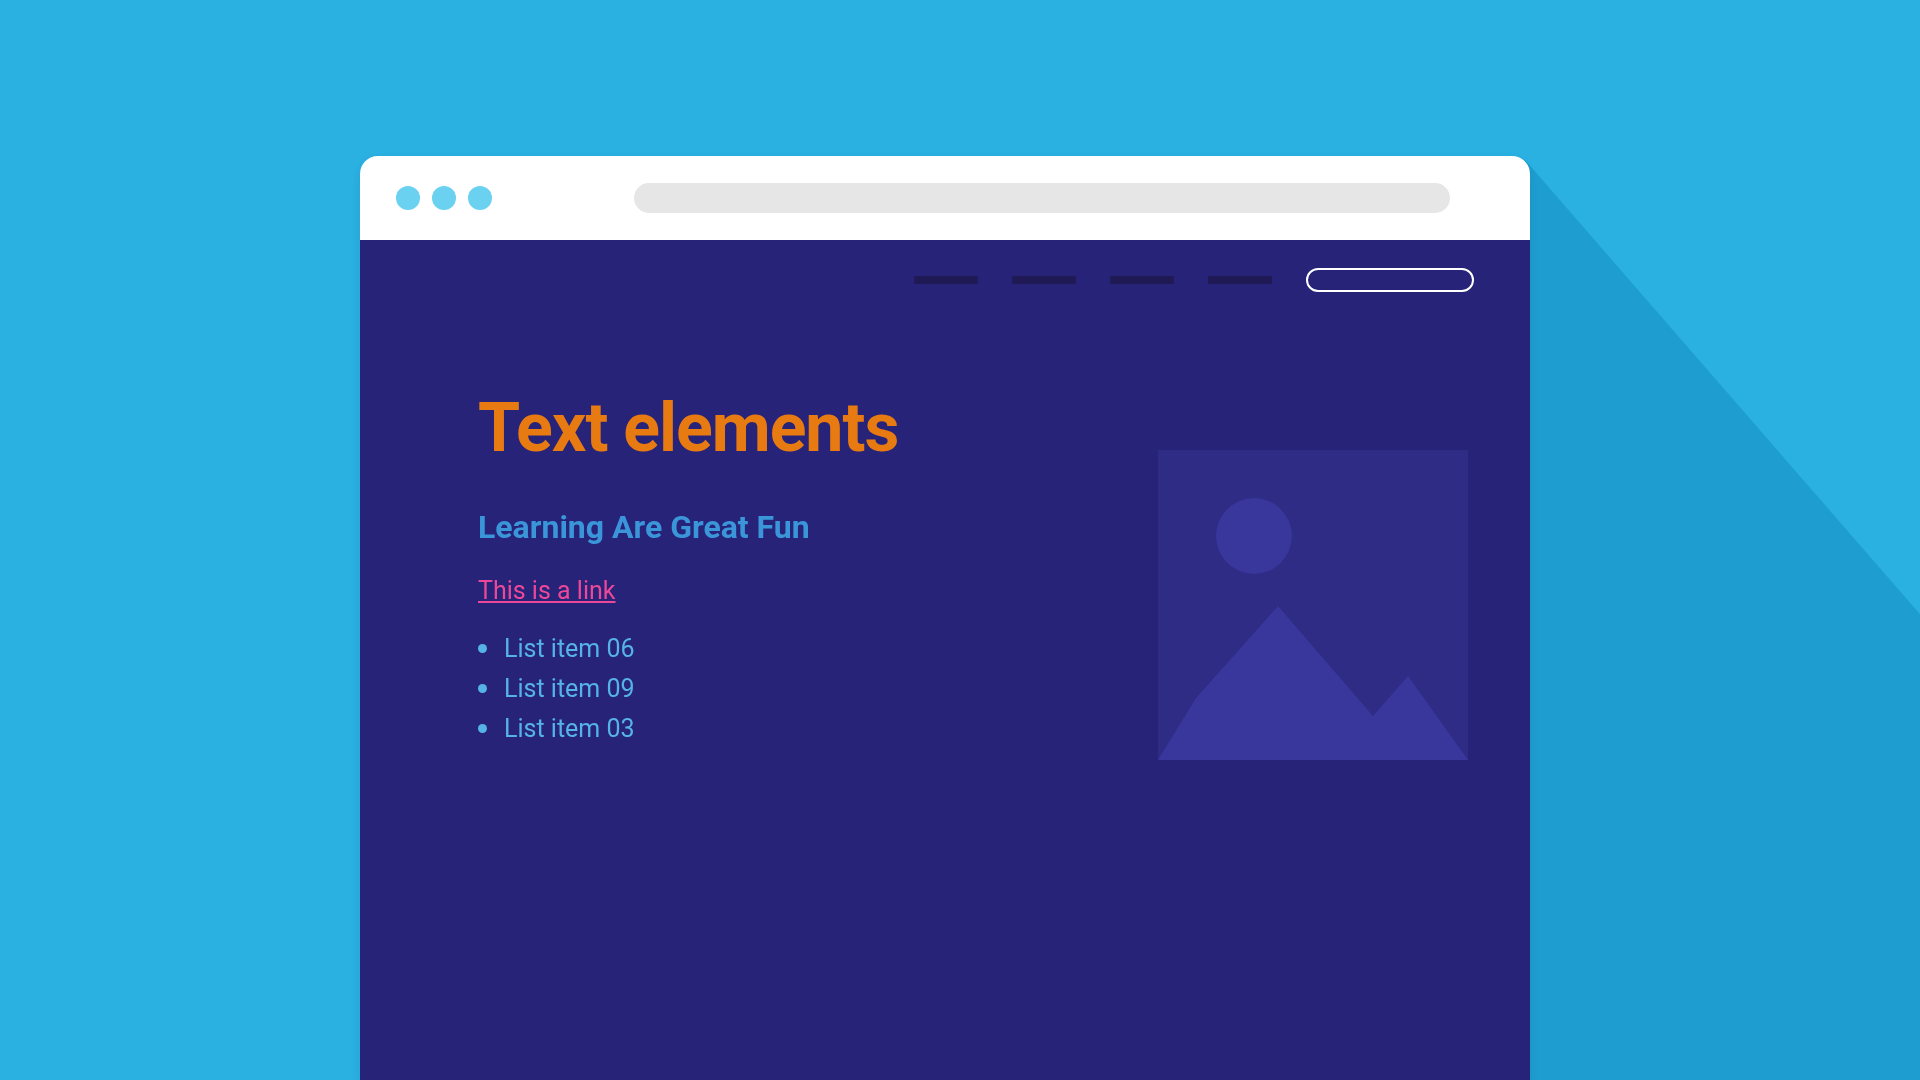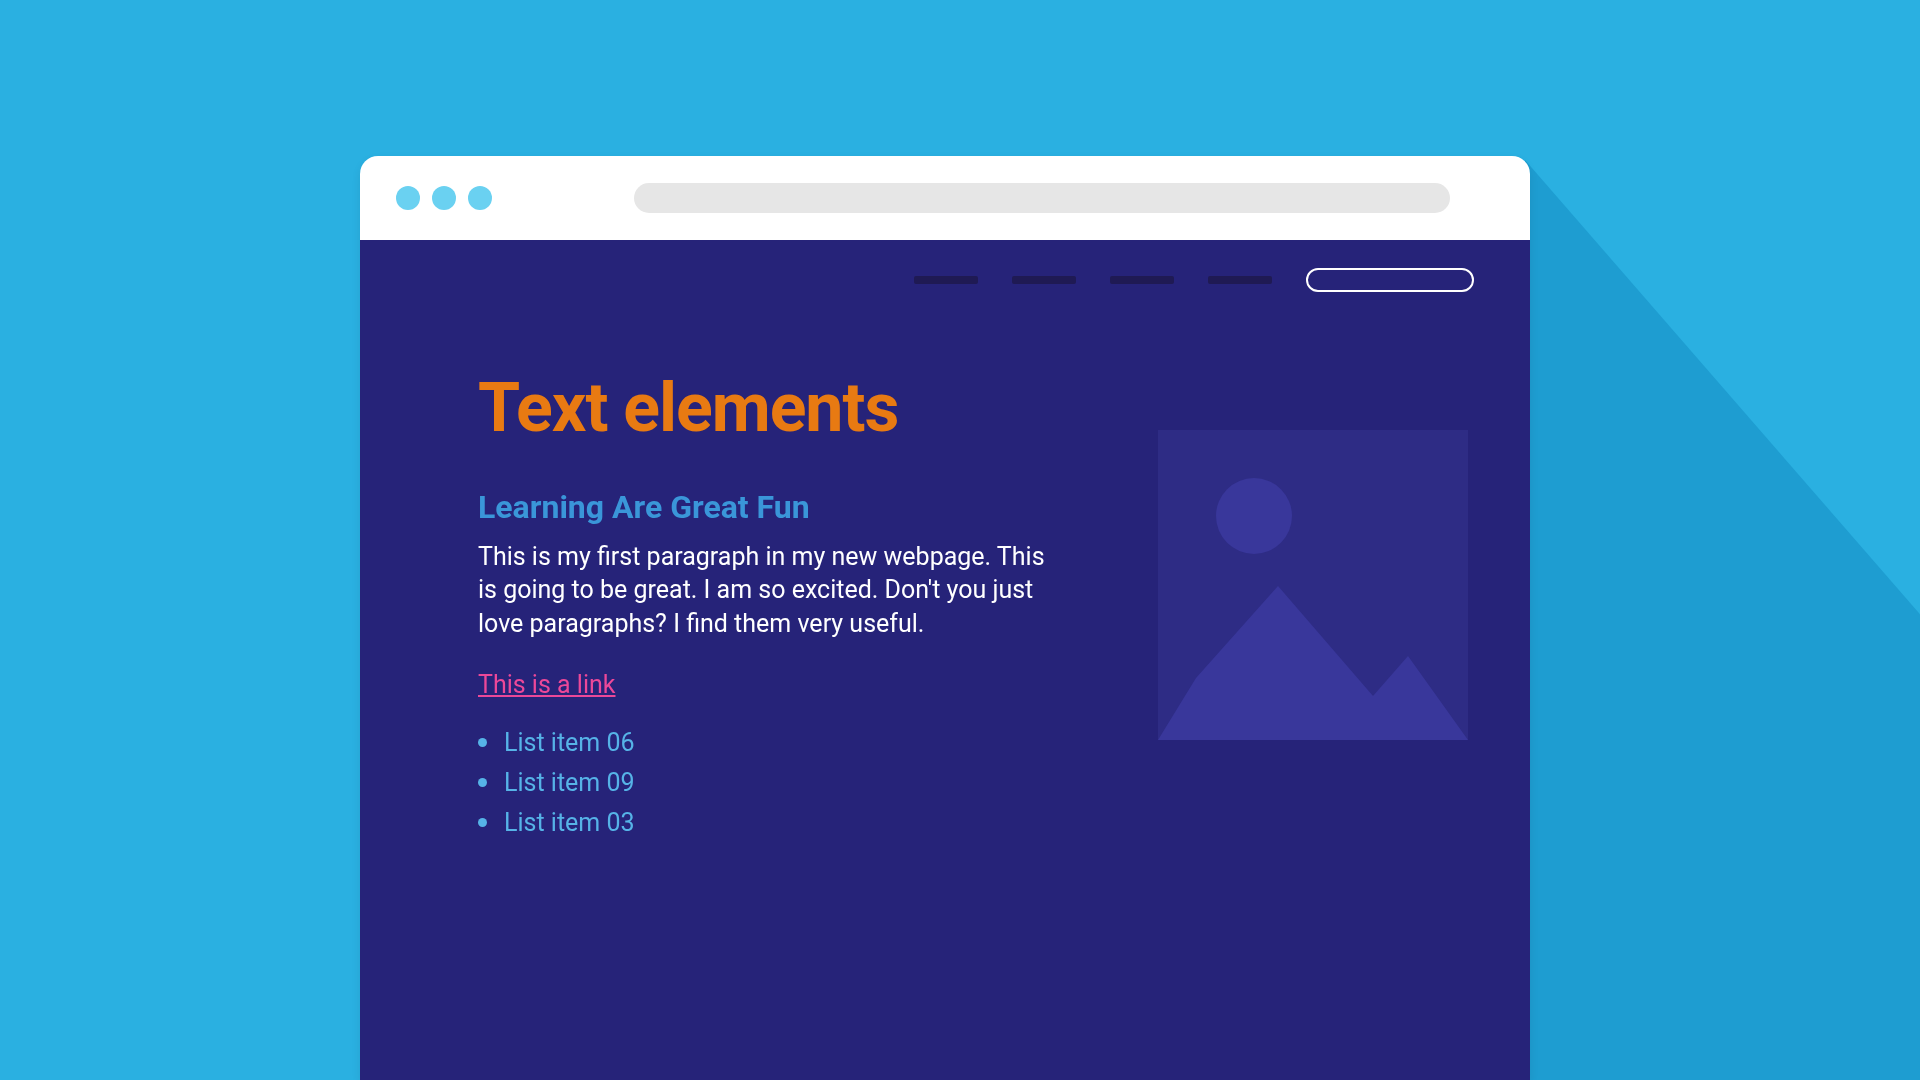--- a/index.html
+++ b/index.html
@@ -72,21 +72,21 @@
     }
     .nav-pill {
       width: 168px;
       height: 24px;
       border: 2px solid #FFFFFF;
       border-radius: 14px;
     }
     .content-area {
       display: flex;
       gap: 70px;
-      margin-top: 76px;
+      margin-top: 96px;
     }
     .text-col { flex: 1 1 auto; }
     .image-col { flex: 0 0 auto; margin-top: 62px; }
     .page-title {
       font-size: 68px;
       font-weight: 700;
       color: #E87A12;
       letter-spacing: -1px;
     }
     .subheading {
@@ -175,21 +175,20 @@
       <div class="nav-link-placeholder"></div>
       <div class="nav-link-placeholder"></div>
       <div class="nav-link-placeholder"></div>
       <div class="nav-pill"></div>
     </div>
 
     <div class="content-area">
       <div class="text-col">
         <h1 class="page-title">Text elements</h1>
         <h2 class="subheading">Learning Are Great Fun</h2>
-        <p class="body-para">This is my first paragraph in my new webpage. This is going to be great. I am so excited. Don't you just love paragraphs? I find them very useful.</p>
         <a class="inline-link">This is a link</a>
         <ul class="bullet-list">
           <li>List item 06</li>
           <li>List item 09</li>
           <li>List item 03</li>
         </ul>
       </div>
 
       <div class="image-col">
         <div class="image-placeholder">

